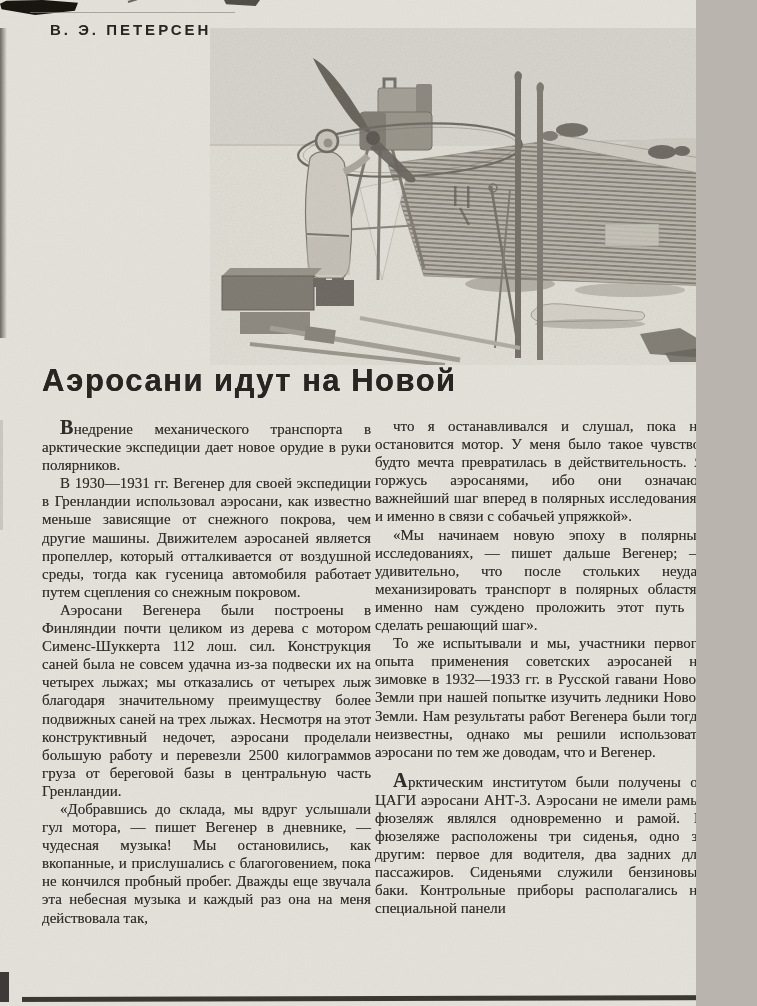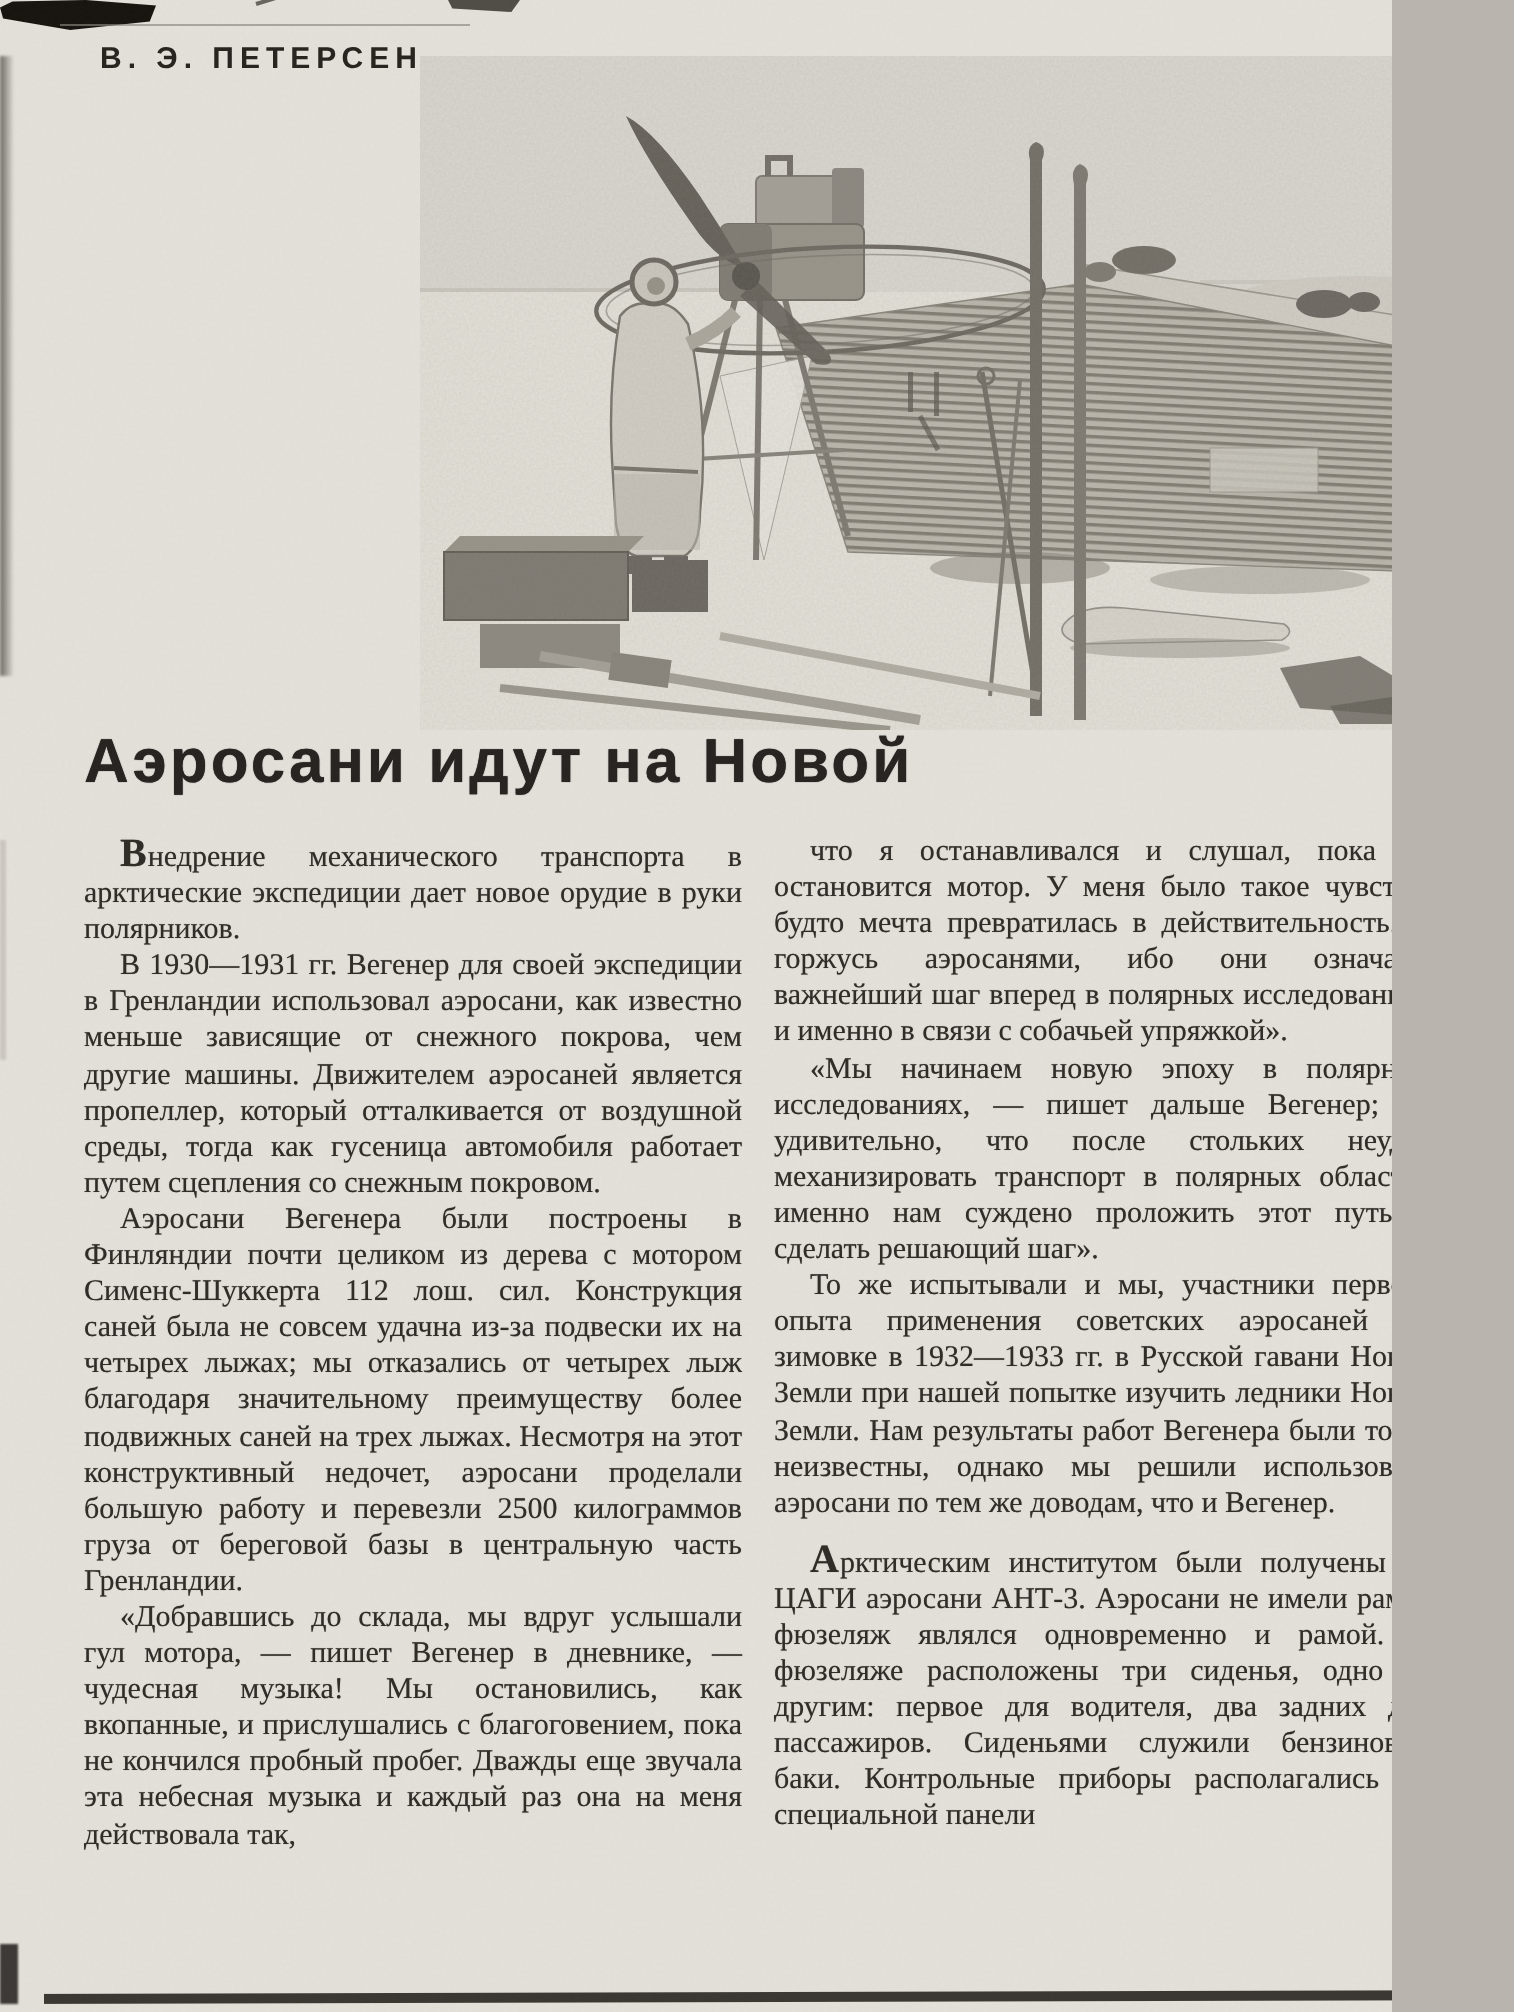--- a/index.html
+++ b/index.html
@@ -12,21 +12,21 @@
   
   .photo{position:absolute;left:210px;top:28px;width:503px;height:337px;
          box-shadow:inset 0 0 0 1px rgba(120,115,105,.25);}
   .photo svg{display:block;}
   
   .title{position:absolute;left:42px;top:363px;margin:0;
          font-family:"Liberation Sans","DejaVu Sans",sans-serif;
          font-weight:bold;font-size:31px;letter-spacing:1.5px;color:#262320;
          text-shadow:0 0 .5px #262320;}
   
-  .cols{position:absolute;left:42px;top:417px;width:674px;display:flex;gap:16px;}
+  .cols{position:absolute;left:42px;top:417px;width:674px;display:flex;gap:4px;}
   .col{width:329px;font-size:15px;line-height:18.1px;text-align:justify;}
   .para{margin:0;text-indent:18px;text-shadow:0 0 .4px rgba(47,44,40,.55);}
   .para.gap{margin-top:9px;}
   .lead{font-weight:bold;font-size:20px;line-height:1;letter-spacing:.5px;}
   
   .pagenum{position:absolute;left:702px;top:922px;font-family:"Liberation Sans","DejaVu Sans",sans-serif;
            font-weight:bold;font-size:20px;color:#22201c;}
   
   .art{position:absolute;pointer-events:none;}
   .a-topleft{left:0;top:0;width:78px;height:15px;background:#17140f;

